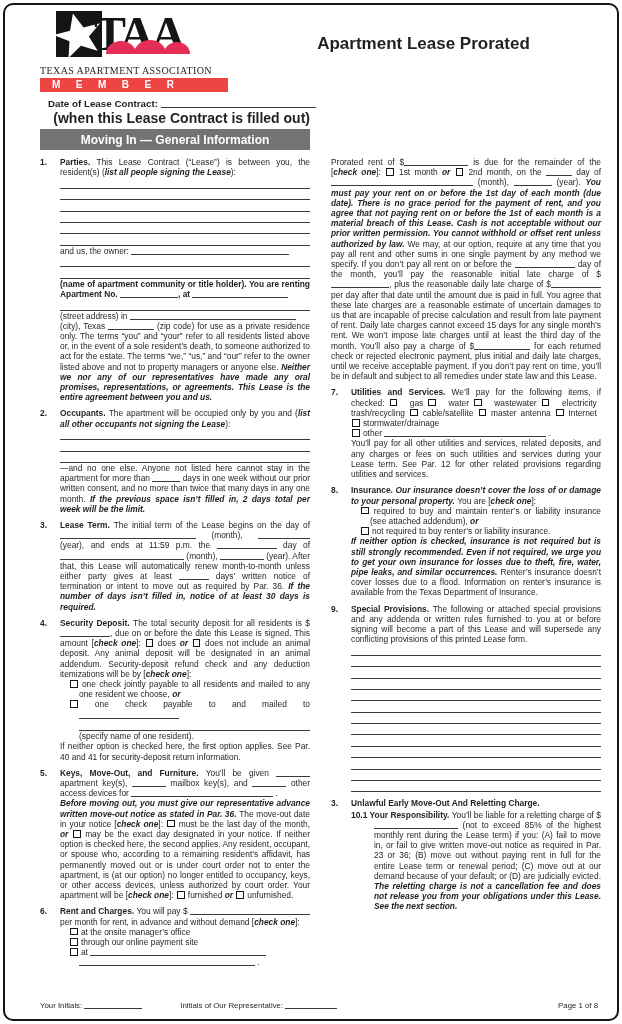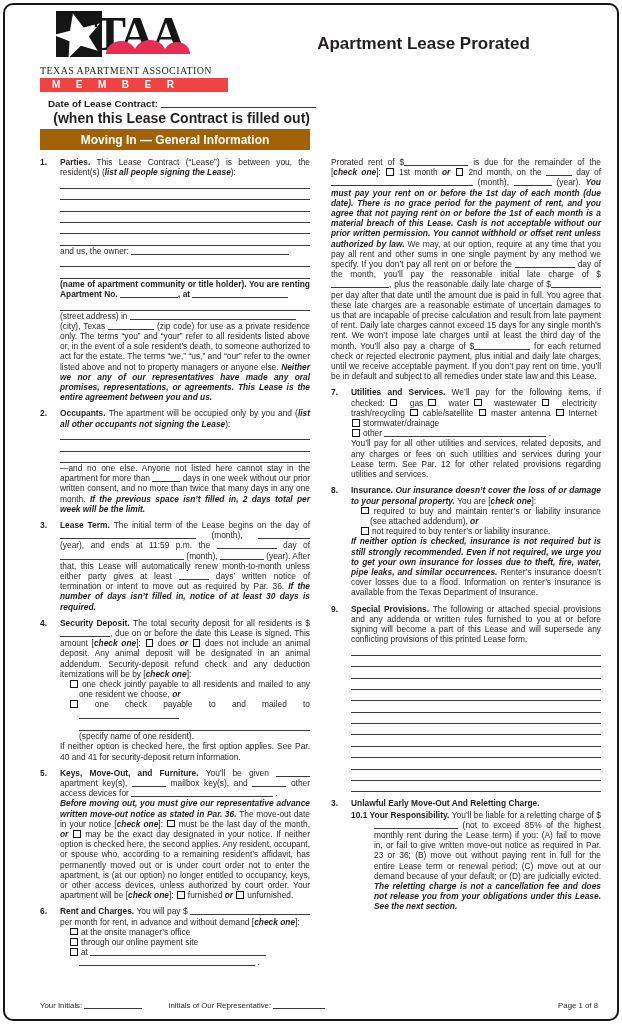--- a/index.html
+++ b/index.html
@@ -25,21 +25,21 @@
   .num{width:20px;flex:none;font-weight:bold;}
   .bod{flex:1;min-width:0;}
   .b{font-weight:bold}.bi{font-weight:bold;font-style:italic}
   .bl{display:inline-block;height:7px;border-bottom:1px solid #3a3a3a;vertical-align:-1px;}
   .wline{height:10.4px;border-bottom:1px solid #3a3a3a;}
   .cbx{display:inline-block;width:5.6px;height:5.6px;border:1.1px solid #161616;margin:0 1px;vertical-align:-0.5px;background:#fff;}
   .opt{padding-left:19px;text-indent:-10px;}
   .sub{padding-left:23px;text-indent:-23px;margin-top:1px;}
   
   .footer{position:absolute;left:40px;right:24px;bottom:14px;display:flex;justify-content:space-between;font-size:7.8px;}
-  .finl{display:flex;gap:26px;}
+  .finl{display:flex;gap:38px;}
 </style>
 </head>
 <body>
 
 <div class="sheet">
   <div class="frame"></div>
   <div class="content">
 
     <div class="hdr">
       <div class="logoblk">
@@ -58,21 +58,21 @@
         <div class="title">Apartment Lease Prorated</div>
       </div>
     </div>
 
     <div class="daterow">
       <span>Date of Lease Contract:</span>
       <span class="bl" style="width:155px"></span>
     </div>
     <div class="datenote">(when this Lease Contract is filled out)</div>
 
-    <div class="banner" id="banner" style="background: #a16207;">Moving In — General Information</div>
+    <div class="banner" id="banner" style="background: #737373;">Moving In — General Information</div>
 
     <div class="cols">
       <div class="col" id="col-left">
           <div class="sec">
             <div class="num">1.</div>
             <div class="bod"><span class="b">Parties. </span><span>This Lease Contract (“Lease”) is between you, the resident(s) (</span><span class="bi">list all people signing the Lease</span><span>):</span><div class="wline"></div><div class="wline"></div><div class="wline"></div><div class="wline"></div><div class="wline"></div><div class="wline"></div><span>and us, the owner: </span><span class="bl" style="width: 158px;"></span><div class="wline"></div><div class="wline"></div><span class="b">(name of apartment community or title holder). You are renting Apartment No. </span><span class="bl" style="width: 58px;"></span><span class="b">, at </span><span class="bl" style="width: 96px;"></span><div class="wline"></div><span>(street address) in </span><span class="bl" style="width: 166px;"></span><br><span>(city), Texas </span><span class="bl" style="width: 46px;"></span><span> (zip code) for use as a private residence only. The terms “you” and “your” refer to all residents listed above or, in the event of a sole resident’s death, to someone authorized to act for the estate. The terms “we,” “us,” and “our” refer to the owner listed above and not to property managers or anyone else. </span><span class="bi">Neither we nor any of our representatives have made any oral promises, representations, or agreements. This Lease is the entire agreement between you and us.</span></div>
           </div>
           <div class="sec">
             <div class="num">2.</div>
             <div class="bod"><span class="b">Occupants. </span><span>The apartment will be occupied only by you and (</span><span class="bi">list all other occupants not signing the Lease</span><span>):</span><div class="wline"></div><div class="wline"></div><div class="wline"></div><span>—and no one else. Anyone not listed here cannot stay in the apartment for more than </span><span class="bl" style="width: 28px;"></span><span> days in one week without our prior written consent, and no more than twice that many days in any one month. </span><span class="bi">If the previous space isn’t filled in, 2 days total per week will be the limit.</span></div>

